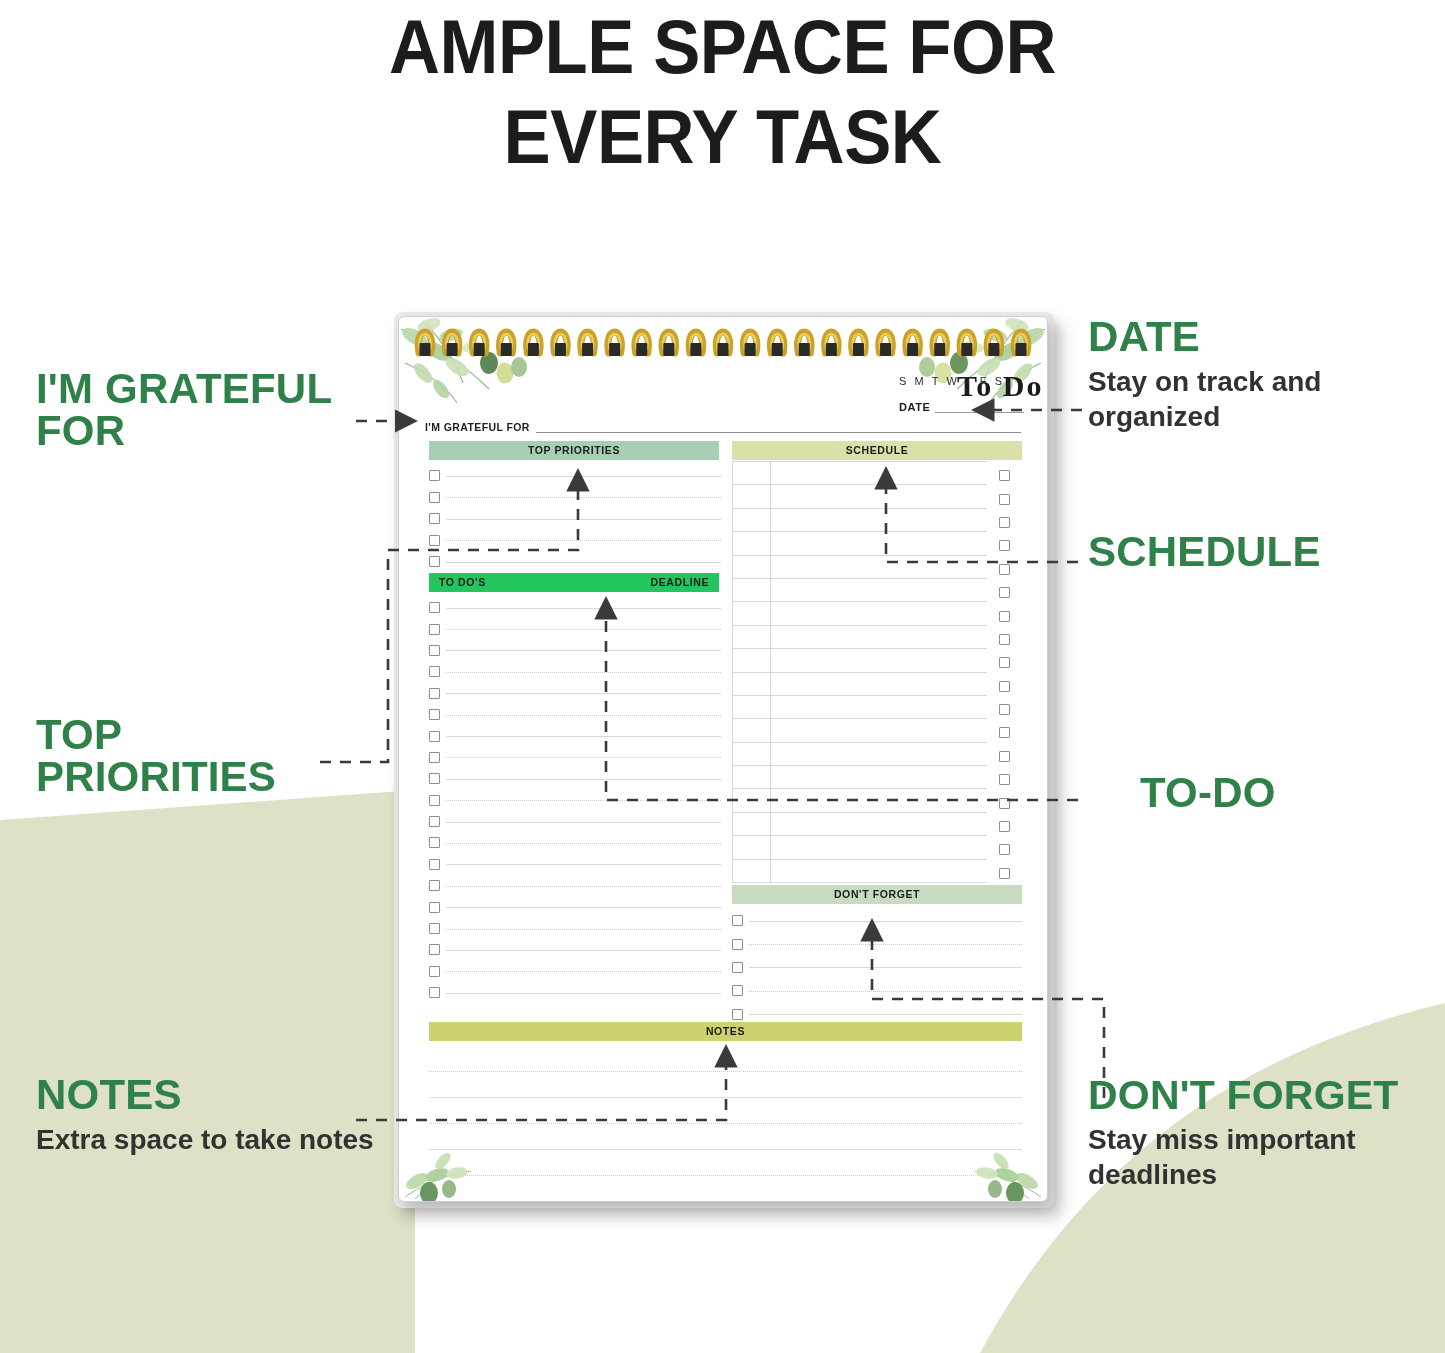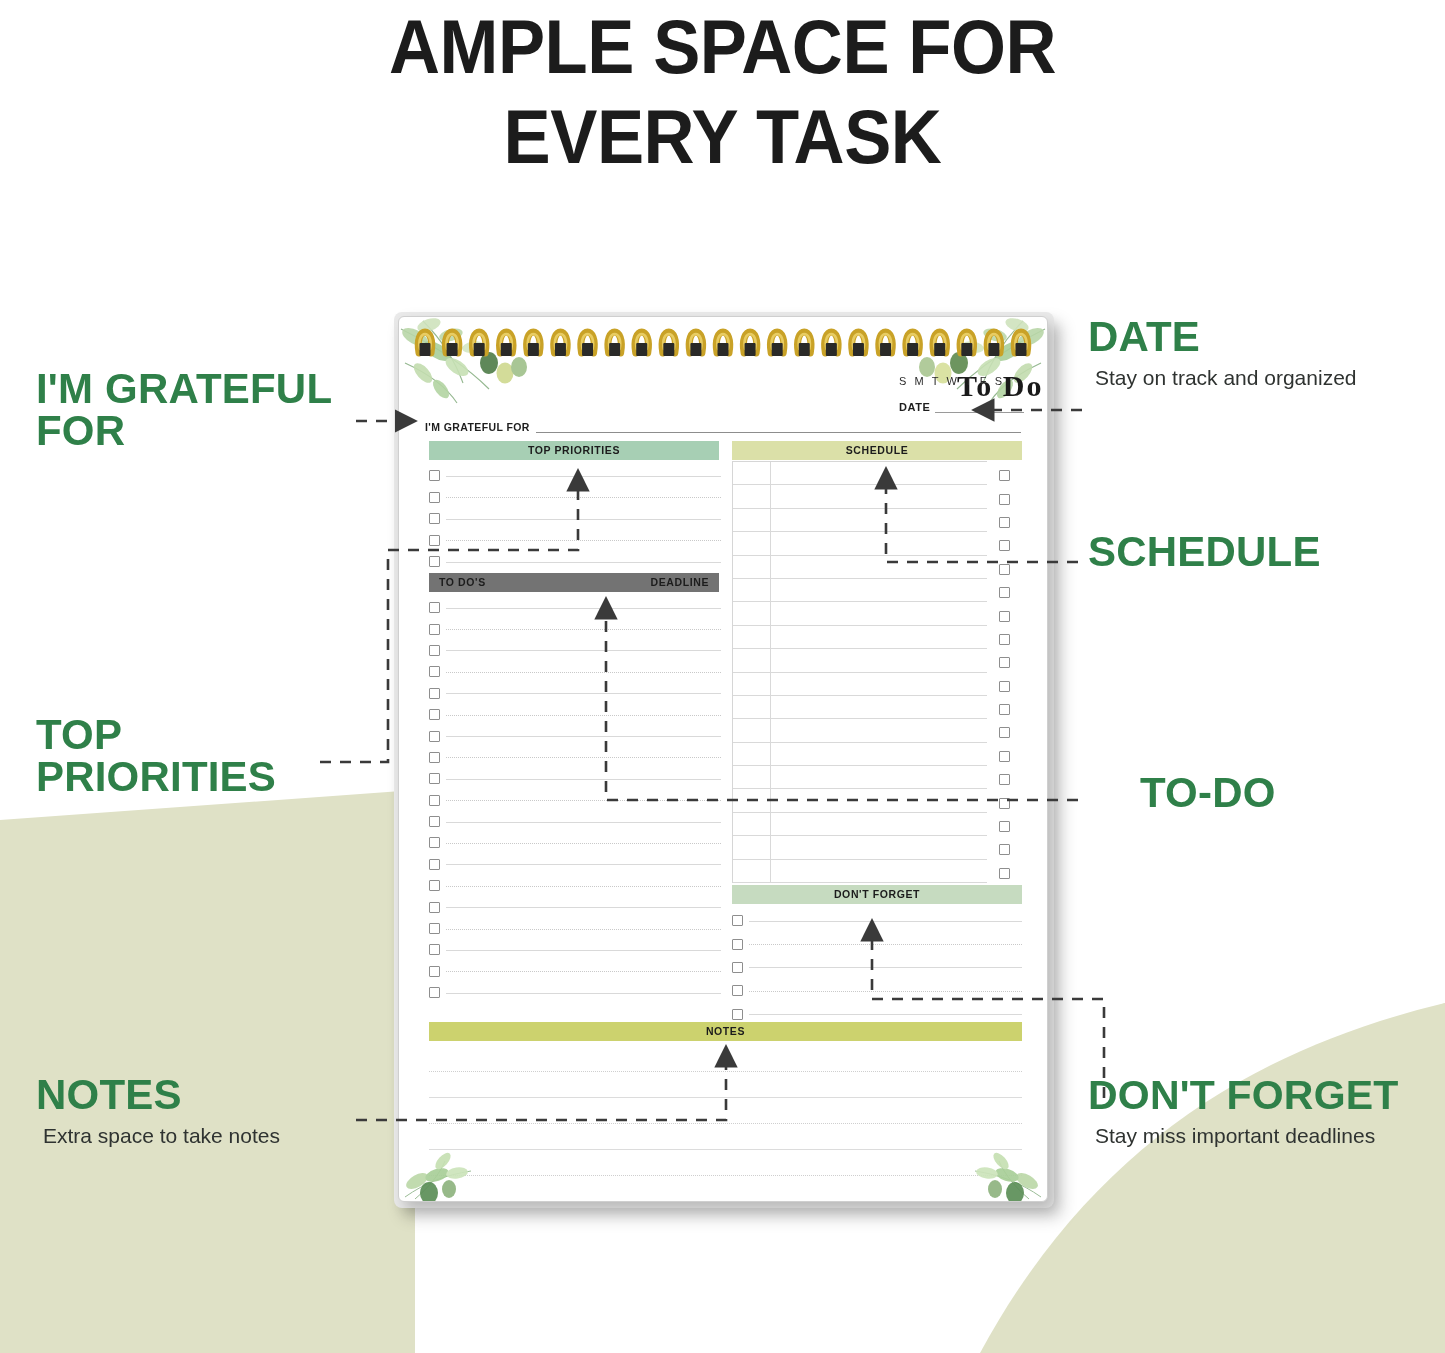--- a/index.html
+++ b/index.html
@@ -29,23 +29,23 @@
   .ann{position:absolute;}
   .ann h3{
     margin:0 0 6px 0;
     color:#2f8049;
     font-family:"Liberation Sans",sans-serif;
     font-weight:bold;
     font-size:42px;line-height:0.99;
     letter-spacing:0.2px;
   }
   .ann p{
-    margin:7px;color:#2f3331;
-    font-size:21px;line-height:1.27;
-    font-weight:400;
+    margin:0;color:#2f3331;
+    font-size:28px;line-height:1.27;
+    font-weight:700;
   }
   .ann.left{text-align:left;}
   .ann.right{text-align:left;}
 
   #ann-grateful{left:36px;top:368px;width:330px;}
   #ann-top{left:36px;top:714px;width:330px;}
   #ann-notes{left:36px;top:1074px;width:360px;}
   #ann-date{left:1088px;top:316px;width:340px;}
   #ann-schedule{left:1088px;top:531px;width:345px;}
   #ann-todo{left:1140px;top:772px;width:345px;}
@@ -103,21 +103,21 @@
   .bar{
     font-size:10.5px;font-weight:bold;letter-spacing:0.6px;
     color:#1c1c1c;text-align:center;
     height:19px;line-height:19px;
     position:absolute;
   }
   .bar.split{display:flex;justify-content:space-between;padding:0 10px;box-sizing:border-box;}
 
   #bar-top-priorities{left:30px;top:124px;width:290px;background:#a7cfb4;}
   #bar-schedule{left:333px;top:124px;width:290px;background:#dbe0a8;}
-  #bar-todos{left:30px;top:256px;width:290px;background:#737373;text-align:left;}
+  #bar-todos{left:30px;top:256px;width:290px;background:#22c55e;text-align:left;}
   #bar-dontforget{left:333px;top:568px;width:290px;background:#c6dbc0;}
   #bar-notes{left:30px;top:705px;width:593px;background:#ccd26e;}
 
   
   .row{display:flex;align-items:center;gap:6px;}
   .cbx{
     width:11px;height:11px;border:1px solid #8e8e8e;background:#fff;
     border-radius:1px;flex:0 0 auto;box-sizing:border-box;
   }
   .line{flex:1;border-bottom:1px solid #d9d9d9;height:1px;}

